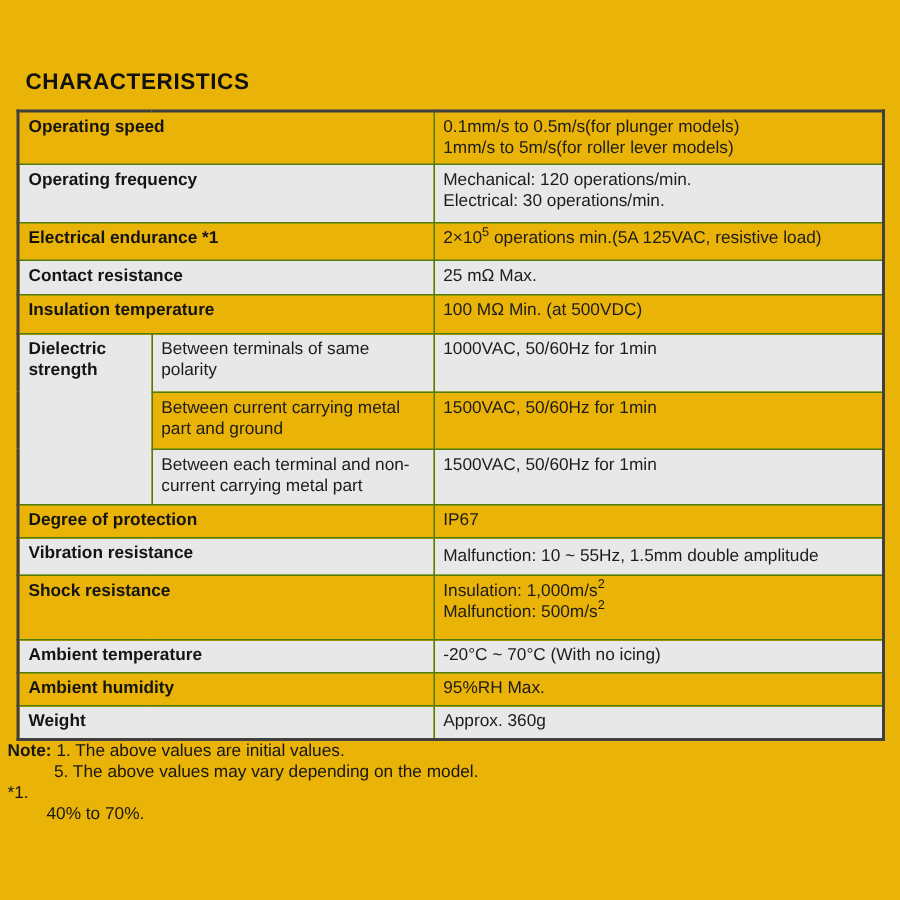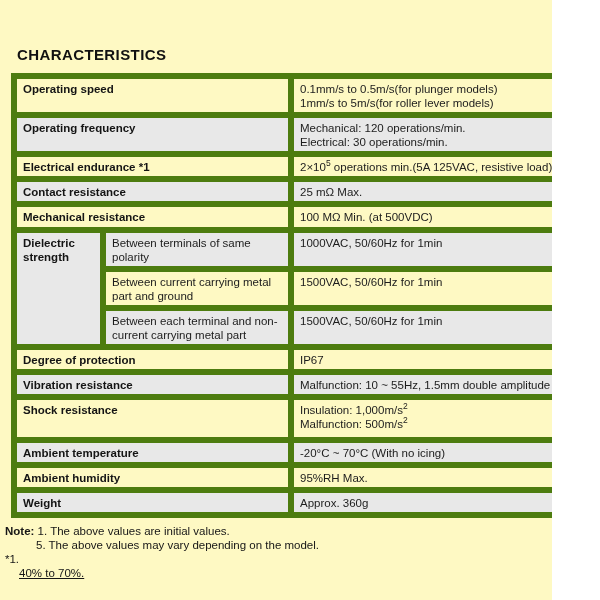--- a/index.html
+++ b/index.html
@@ -2,23 +2,23 @@
 <html><head>
 <meta charset="utf-8">
 <style>
   html, body {
     margin: 0;
     padding: 0;
     background: #ffffff;
   }
   #canvas {
     position: relative;
-    width: 552px;
+    width: 600px;
     height: 600px;
-    background: #fef9c3;
+    background: #eab308;
     font-family: "Liberation Sans", sans-serif;
     color: #1c1c1c;
     overflow: hidden;
   }
   #page-title {
     position: absolute;
     left: 17px;
     top: 46px;
     font-size: 15px;
     font-weight: bold;
@@ -29,21 +29,21 @@
     position: absolute;
     left: 11px;
     top: 73px;
     width: 577px;
     border-collapse: collapse;
     table-layout: fixed;
     font-size: 11.5px;
     line-height: 14px;
   }
   table.spec td {
-    border: 6px solid #4d7c0f;
+    border: 1px solid #4d7c0f;
     vertical-align: top;
     padding: 3px 6px 2px 6px;
     overflow: hidden;
   }
   table.spec {
     border: 2px solid #404040;
   }
   td.label {
     font-weight: bold;
     color: #141414;
@@ -58,31 +58,31 @@
     background: #ffffff;
   }
   sup {
     font-size: 8.5px;
     line-height: 0;
     vertical-align: super;
   }
   .notes {
     position: absolute;
     left: 5px;
-    top: 524px;
+    top: 494px;
     width: 590px;
     font-size: 11.5px;
     line-height: 14px;
     color: #161616;
   }
   .notes .bold { font-weight: bold; }
   .note-line2 { margin-left: 31px; }
   .footnote-row { display: flex; }
   .footnote-marker { flex: 0 0 auto; margin-right: 5px; }
-  .footnote-line2 { margin-left: 14px; text-decoration: underline; }
+  .footnote-line2 { margin-left: 26px; }
 </style>
 </head>
 <body>
 
 <div id="canvas">
 
   <div id="page-title">CHARACTERISTICS</div>
 
   <table class="spec">
     <colgroup>
@@ -112,21 +112,21 @@
         <td class="label" colspan="2">Electrical endurance *1</td>
         <td><span>2×10</span><sup>5</sup><span> operations min.(5A 125VAC, resistive load)</span></td>
       </tr>
 
       <tr class="gray" style="height:23px">
         <td class="label" colspan="2">Contact resistance</td>
         <td>25 mΩ Max.</td>
       </tr>
 
       <tr style="height:26px">
-        <td class="label" colspan="2">Mechanical resistance</td>
+        <td class="label" colspan="2">Insulation temperature</td>
         <td>100 MΩ Min. (at 500VDC)</td>
       </tr>
 
       <tr class="gray" style="height:39px">
         <td class="label whitebg" rowspan="3">Dielectric strength</td>
         <td class="sublabel">Between terminals of same polarity</td>
         <td>1000VAC, 50/60Hz for 1min</td>
       </tr>
 
       <tr style="height:38px">

